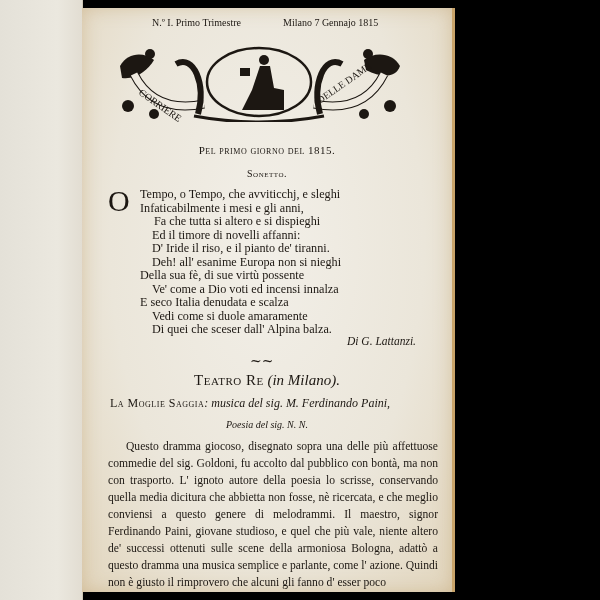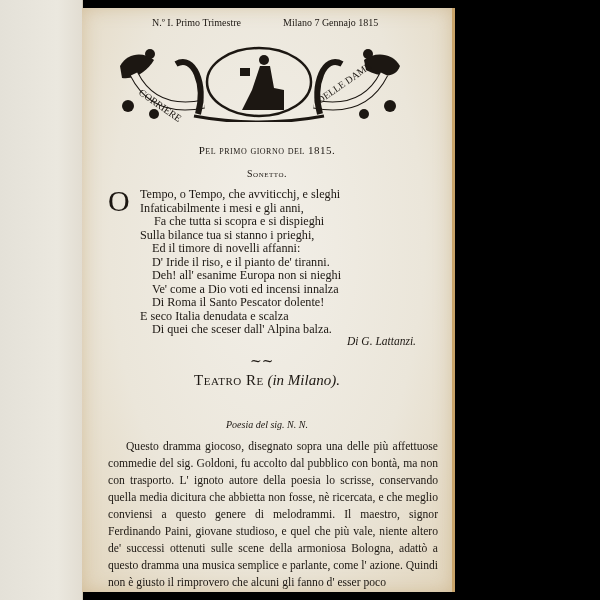--- a/index.html
+++ b/index.html
@@ -59,35 +59,38 @@
     <path d="M80 72 Q145 84 210 72" stroke="#1c1712" stroke-width="3" fill="none"></path>
   </svg>
 
   <div class="title-line sc" style="top:136px;font-size:11px;">Pel primo giorno del 1815.</div>
   <div class="title-line sc" style="top:160px;font-size:10px;">Sonetto.</div>
 
   <div class="poem">
     <span class="dropcap">O</span>
     <div class="l"> Tempo, o Tempo, che avviticchj, e sleghi</div>
     <div class="l i" style="padding-left:0">Infaticabilmente i mesi e gli anni,</div>
-    <div class="l i" style="padding-left:14px">Fa che tutta si scopra e si dispieghi</div>
-    <div class="l">Sulla bilance tua si stanno i prieghi,</div>
+    <div class="l i" style="padding-left:14px">Fa che tutta si altero e si dispieghi</div>
     <div class="l i">Ed il timore di novelli affanni:</div>
     <div class="l i">D' Iride il riso, e il pianto de' tiranni.</div>
     <div class="l i">Deh! all' esanime Europa non si nieghi</div>
+    <div class="l">Della sua fè, di sue virtù possente</div>
     <div class="l i">Ve' come a Dio voti ed incensi innalza</div>
-    <div class="l i">Di Roma il Santo Pescator dolente!</div>
     <div class="l">E seco Italia denudata e scalza</div>
+    <div class="l i">Vedi come si duole amaramente</div>
     <div class="l i">Di quei che sceser dall' Alpina balza.</div>
   </div>
 
   <div class="sig" style="top:327px;">Di G. Lattanzi.</div>
   <div class="orn">~~</div>
 
   <div class="title-line" style="top:364px;font-size:15px;">
     <span class="sc">Teatro Re</span><span style="font-style:italic"> (in Milano).</span>
   </div>
+  <div style="position:absolute;left:28px;top:388px;font-family:'Liberation Serif',serif;font-size:12px;white-space:nowrap;">
+    <span class="sc">La Moglie Saggia</span><span style="font-style:italic">: musica del sig. M. Ferdinando Paini,</span>
+  </div>
   <div class="title-line" style="top:411px;font-size:10px;font-style:italic;">Poesia del sig. N. N.</div>
 
   <div class="prose">
     <p>Questo dramma giocoso, disegnato sopra una delle più affettuose commedie del sig. Goldoni, fu accolto dal pubblico con bontà, ma non con trasporto. L' ignoto autore della poesia lo scrisse, conservando quella media dicitura che abbietta non fosse, nè ricercata, e che meglio conviensi a questo genere di melodrammi. Il maestro, signor Ferdinando Paini, giovane studioso, e quel che più vale, niente altero de' successi ottenuti sulle scene della armoniosa Bologna, adattò a questo dramma una musica semplice e parlante, come l' azione. Quindi non è giusto il rimprovero che alcuni gli fanno d' esser poco</p>
   </div>
 </div>
 
 </body></html>

